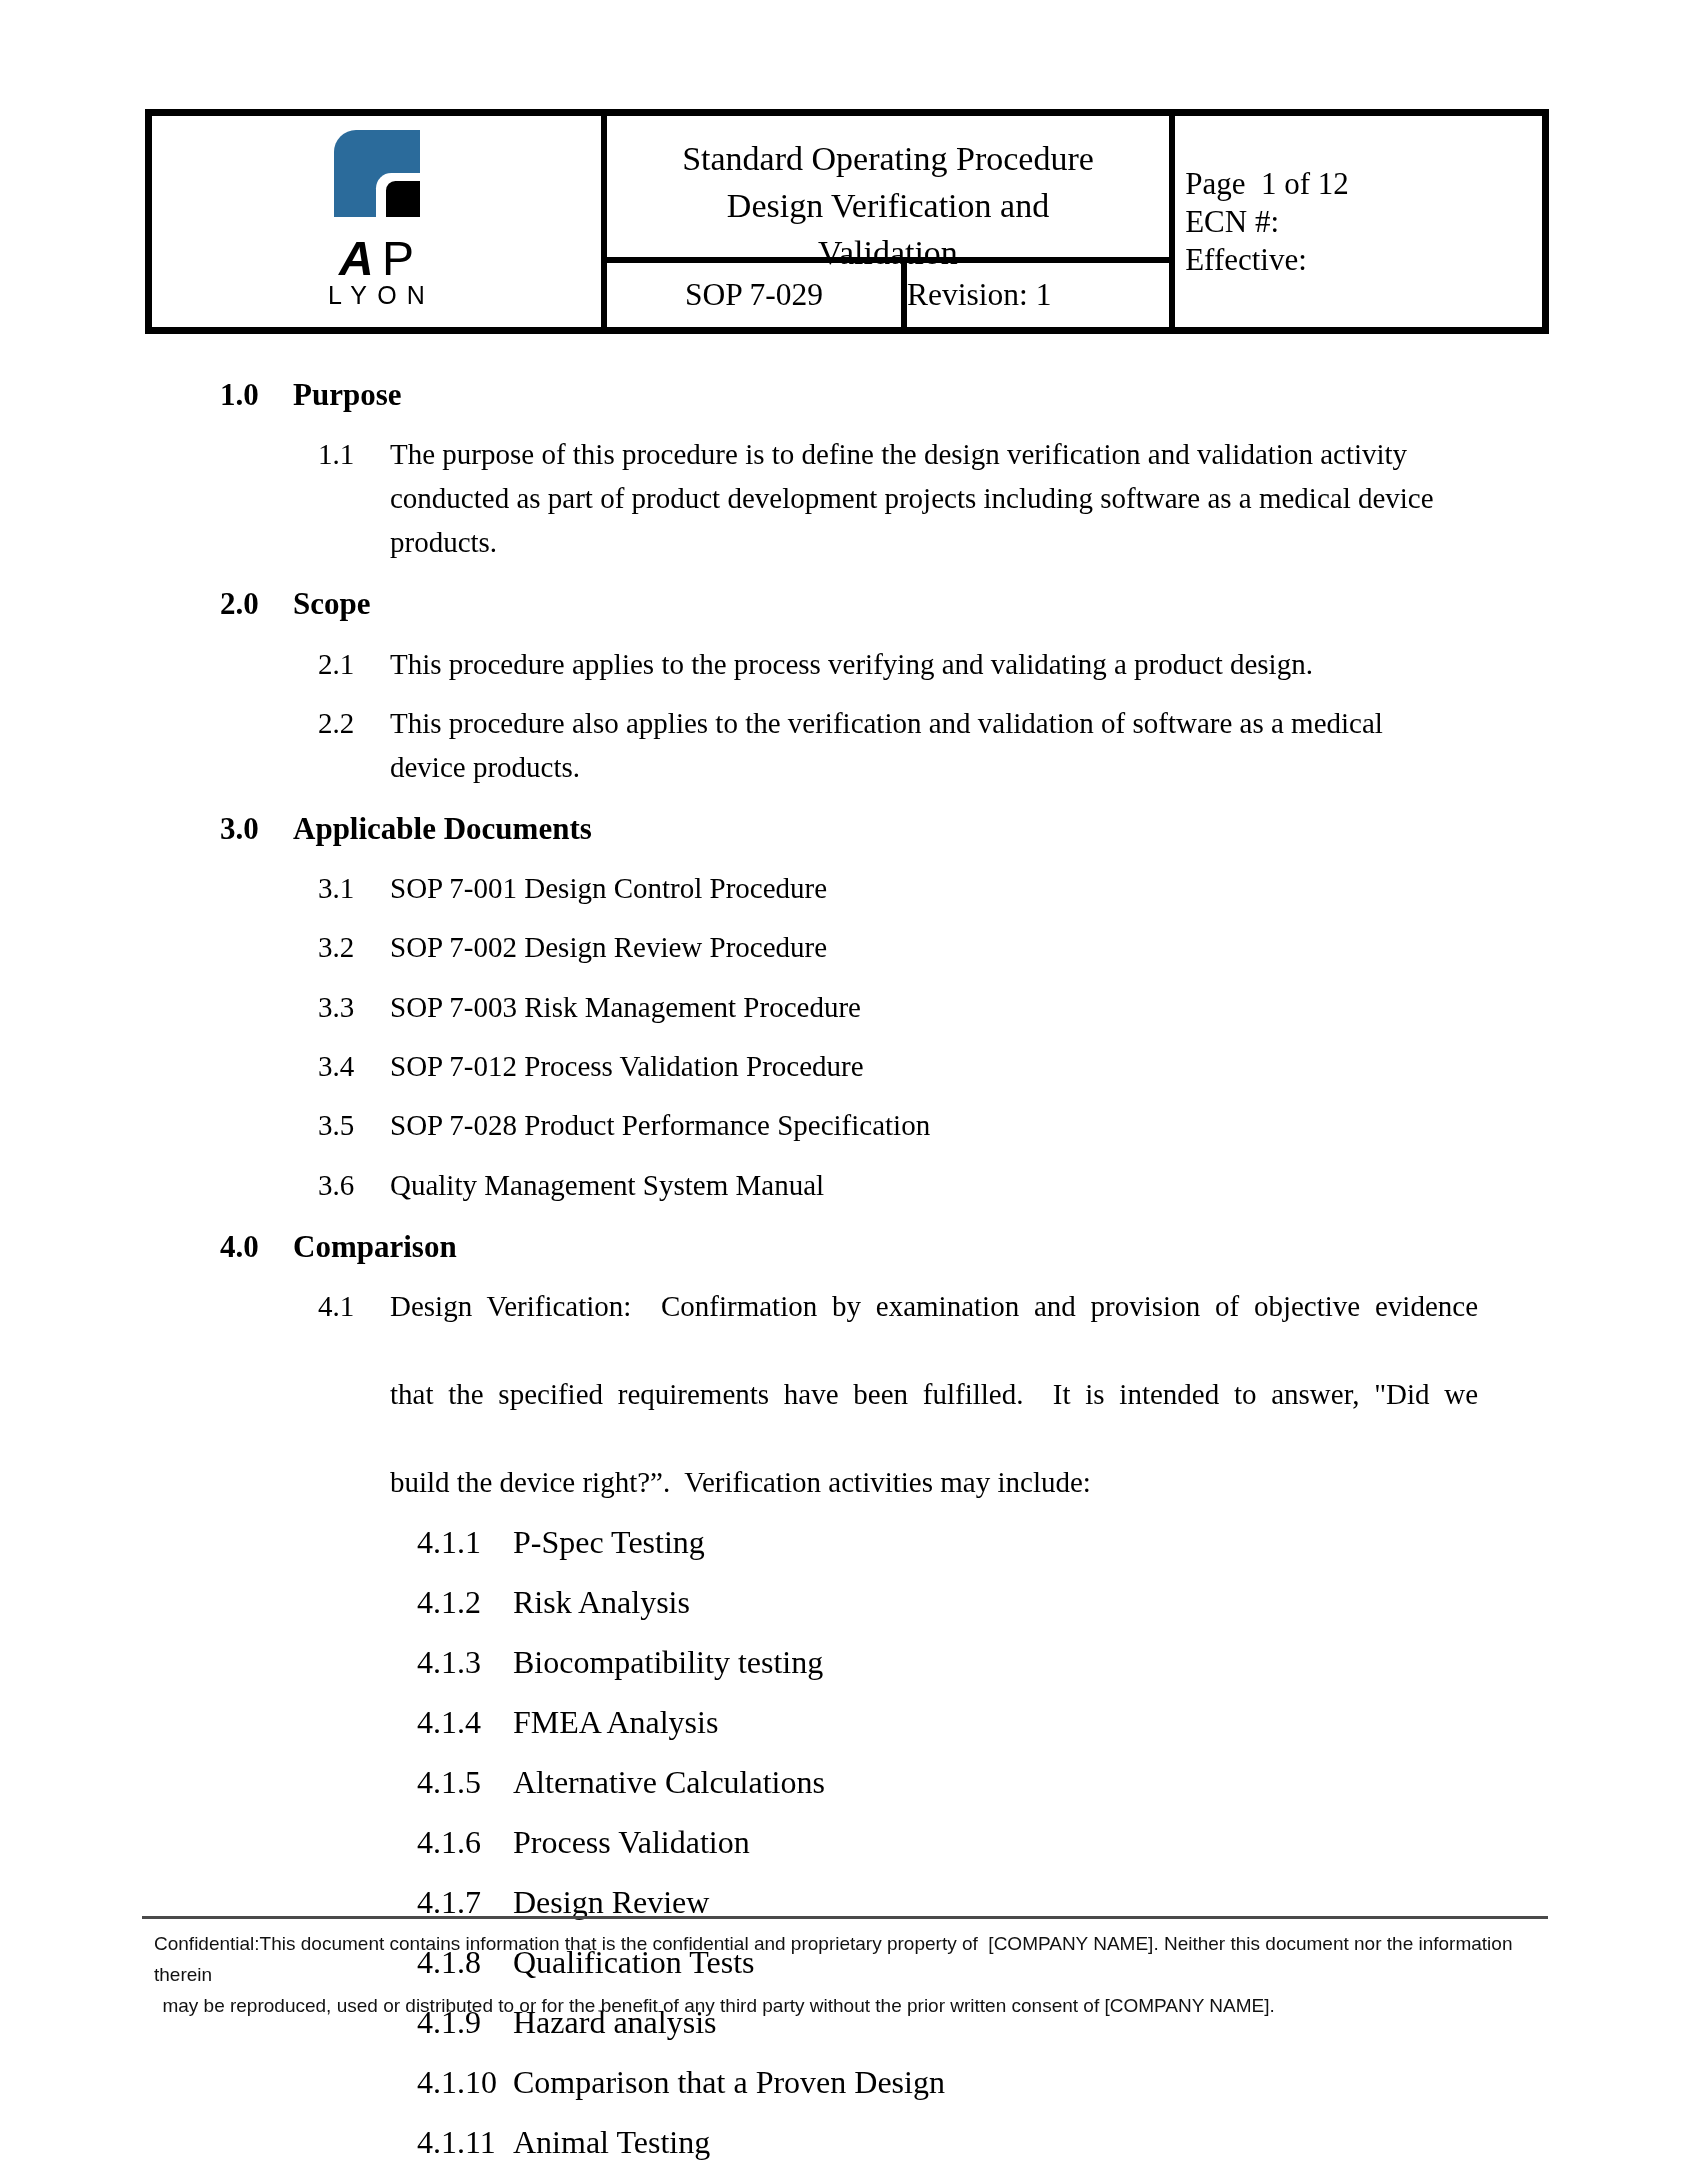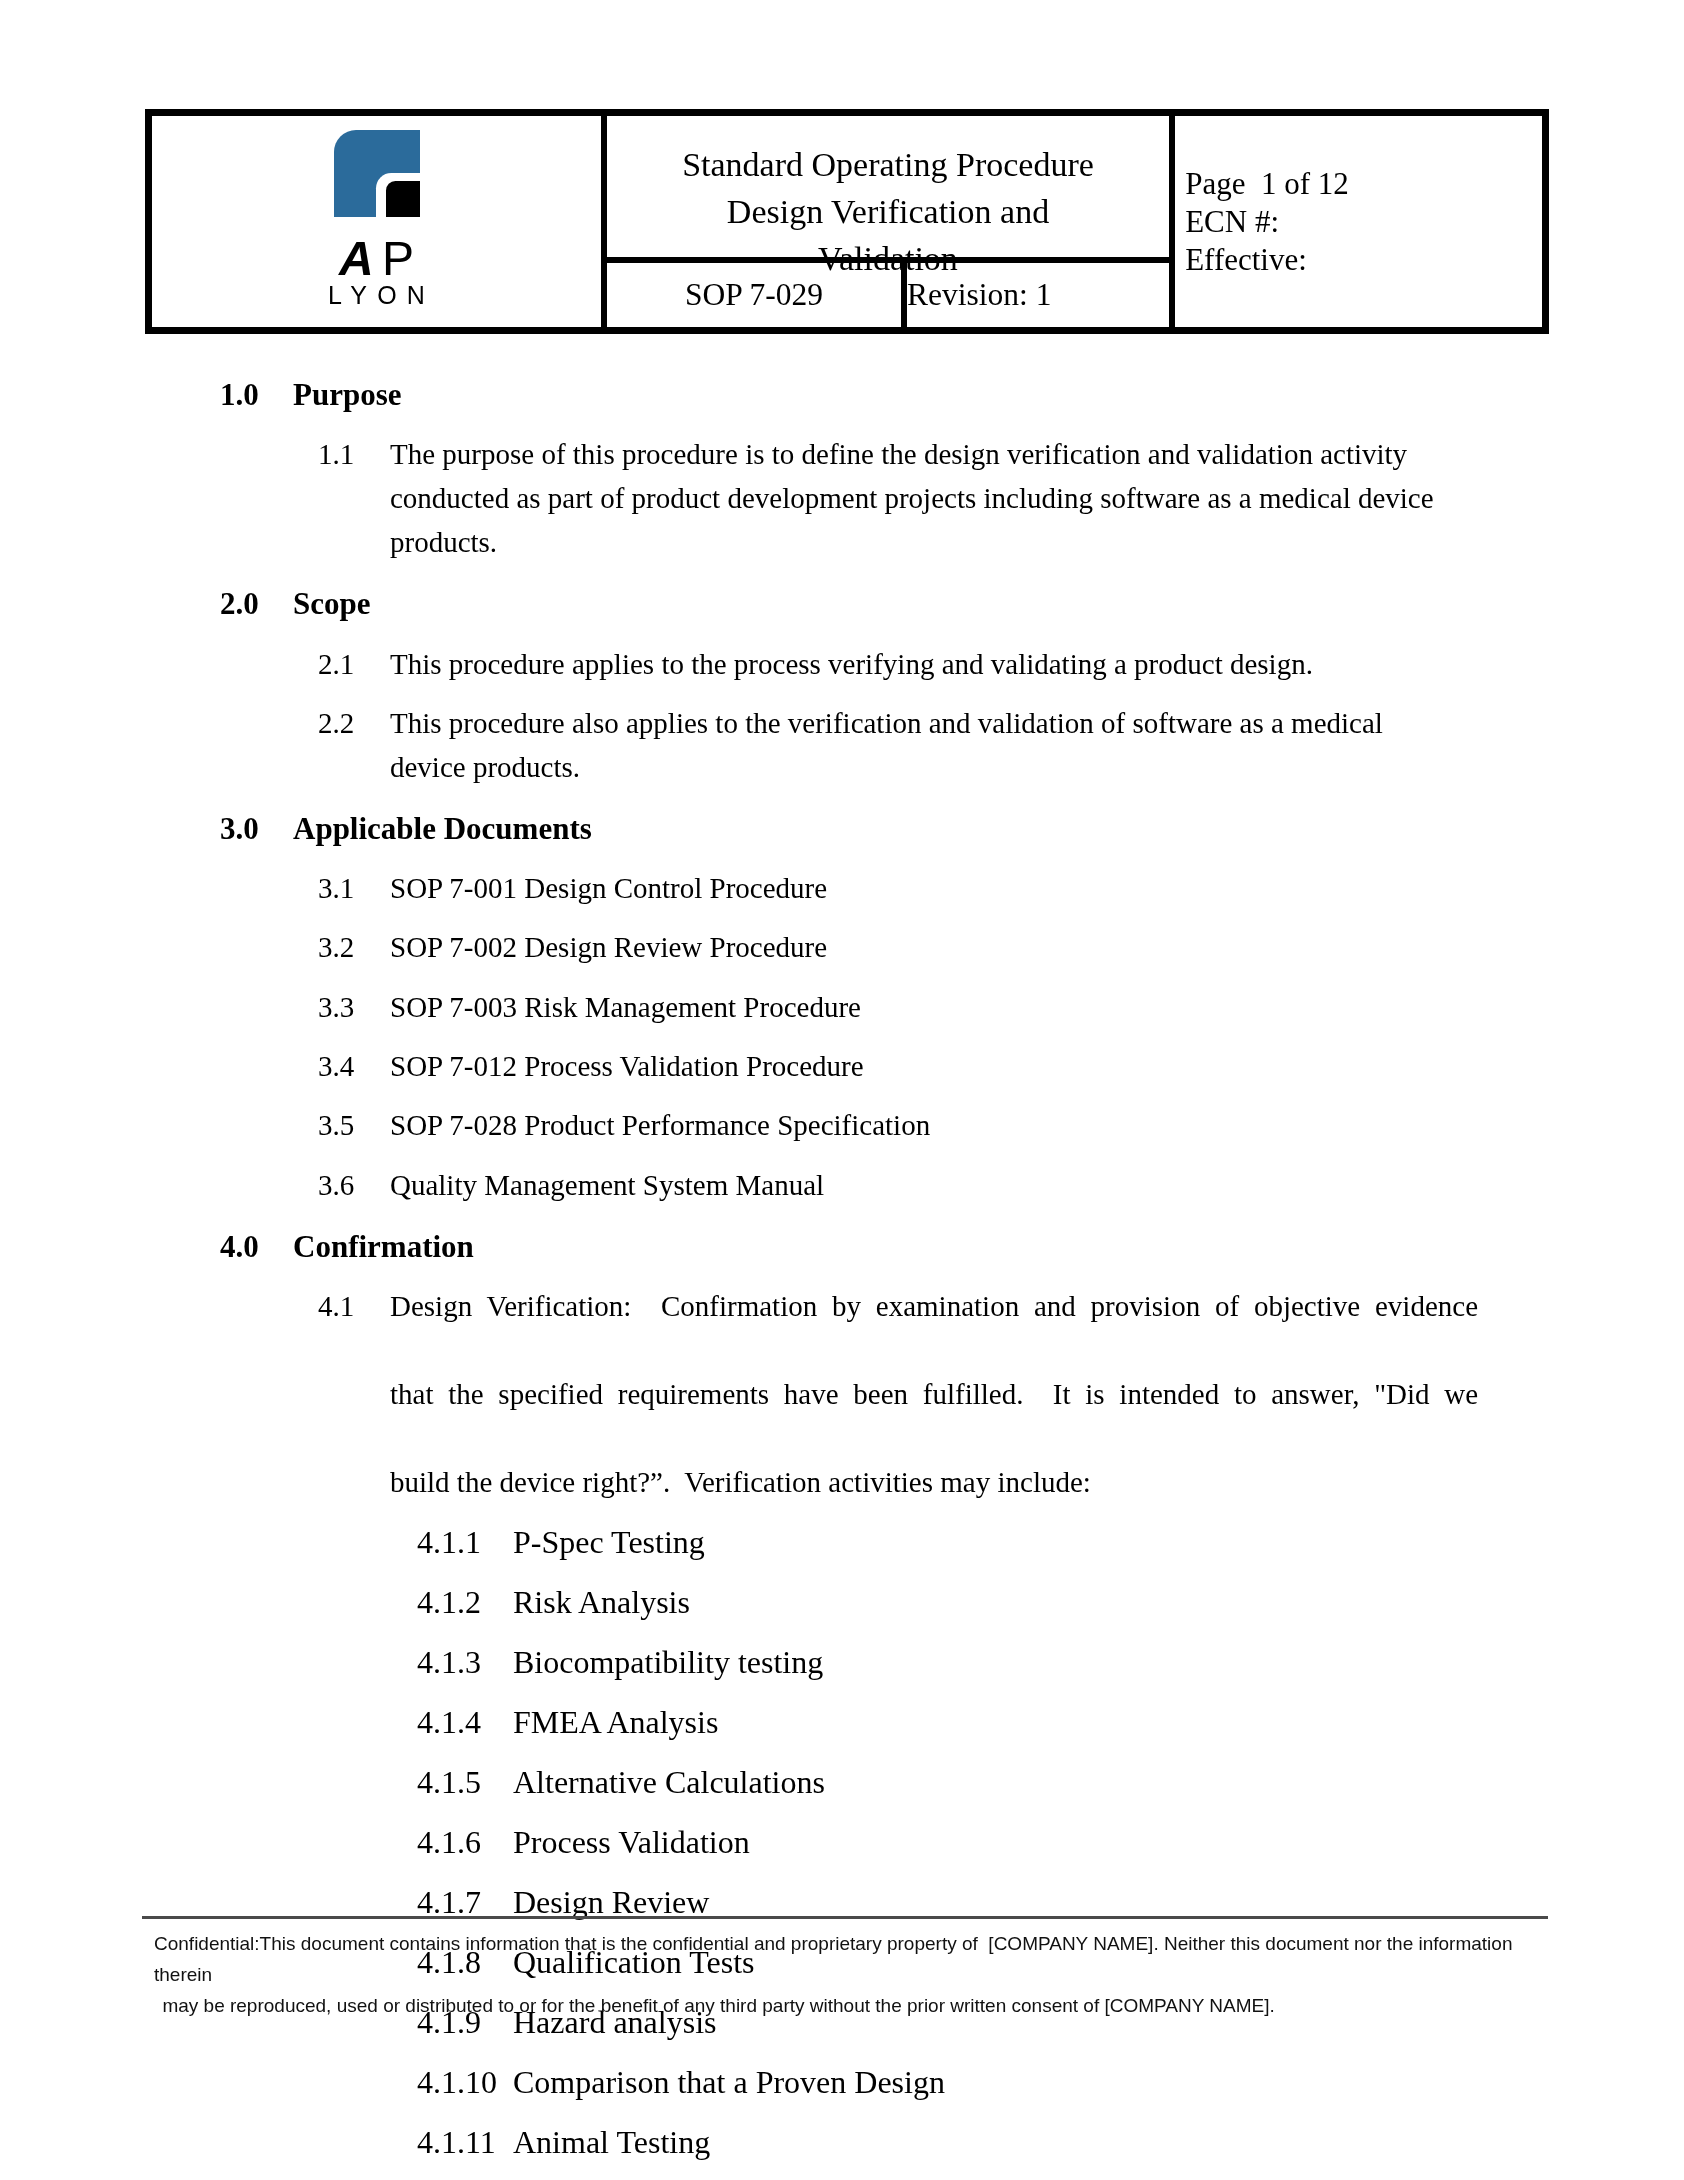--- a/index.html
+++ b/index.html
@@ -12,21 +12,21 @@
     position:absolute;left:145px;top:109px;width:1404px;height:225px;
     border:7.7px solid #000;box-sizing:border-box;
     display:grid;
     grid-template-columns:455px 300px 262px 371px;
     grid-template-rows:147px auto;
   }
   .cell{box-sizing:border-box;}
   .cell-logo{grid-column:1;grid-row:1/3;border-right:6px solid #000;
     display:flex;flex-direction:column;align-items:center;}
   .cell-title{grid-column:2/4;grid-row:1;border-bottom:6px solid #000;
-    text-align:center;font-size:34px;line-height:47px;padding-top:25px;}
+    text-align:center;font-size:34px;line-height:47px;padding-top:19px;}
   .cell-sop{grid-column:2;grid-row:2;border-right:6px solid #000;
     display:flex;align-items:center;justify-content:center;font-size:31.5px;}
   .cell-rev{grid-column:3;grid-row:2;
     display:flex;align-items:center;font-size:31.5px;}
   .cell-info{grid-column:4;grid-row:1/3;border-left:6px solid #000;
     padding:49px 0 0 10.2px;font-size:31px;line-height:38px;}
   .info-line{white-space:pre-wrap;}
   
   .logo-mark{position:relative;width:86px;height:87px;margin-top:13.6px;
     border-radius:22px 0 0 0;}
@@ -165,21 +165,21 @@
   </div>
   <div class="item2">
     <span class="num">3.6</span>
     <span class="lines">
       <div class="line">Quality Management System Manual</div>
     </span>
   </div>
 
   <div class="sec-head">
     <span class="num">4.0</span>
-    <span class="ttl">Confirmation</span>
+    <span class="ttl">Comparison</span>
   </div>
   <div class="item2">
     <span class="num">4.1</span>
     <span class="lines">
       <div class="line jus">Design Verification:  Confirmation by examination and provision of objective evidence</div>
       <div class="line jus">that the specified requirements have been fulfilled.  It is intended to answer, "Did we</div>
       <div class="line">build the device right?”.  Verification activities may include:</div>
     </span>
   </div>
 

